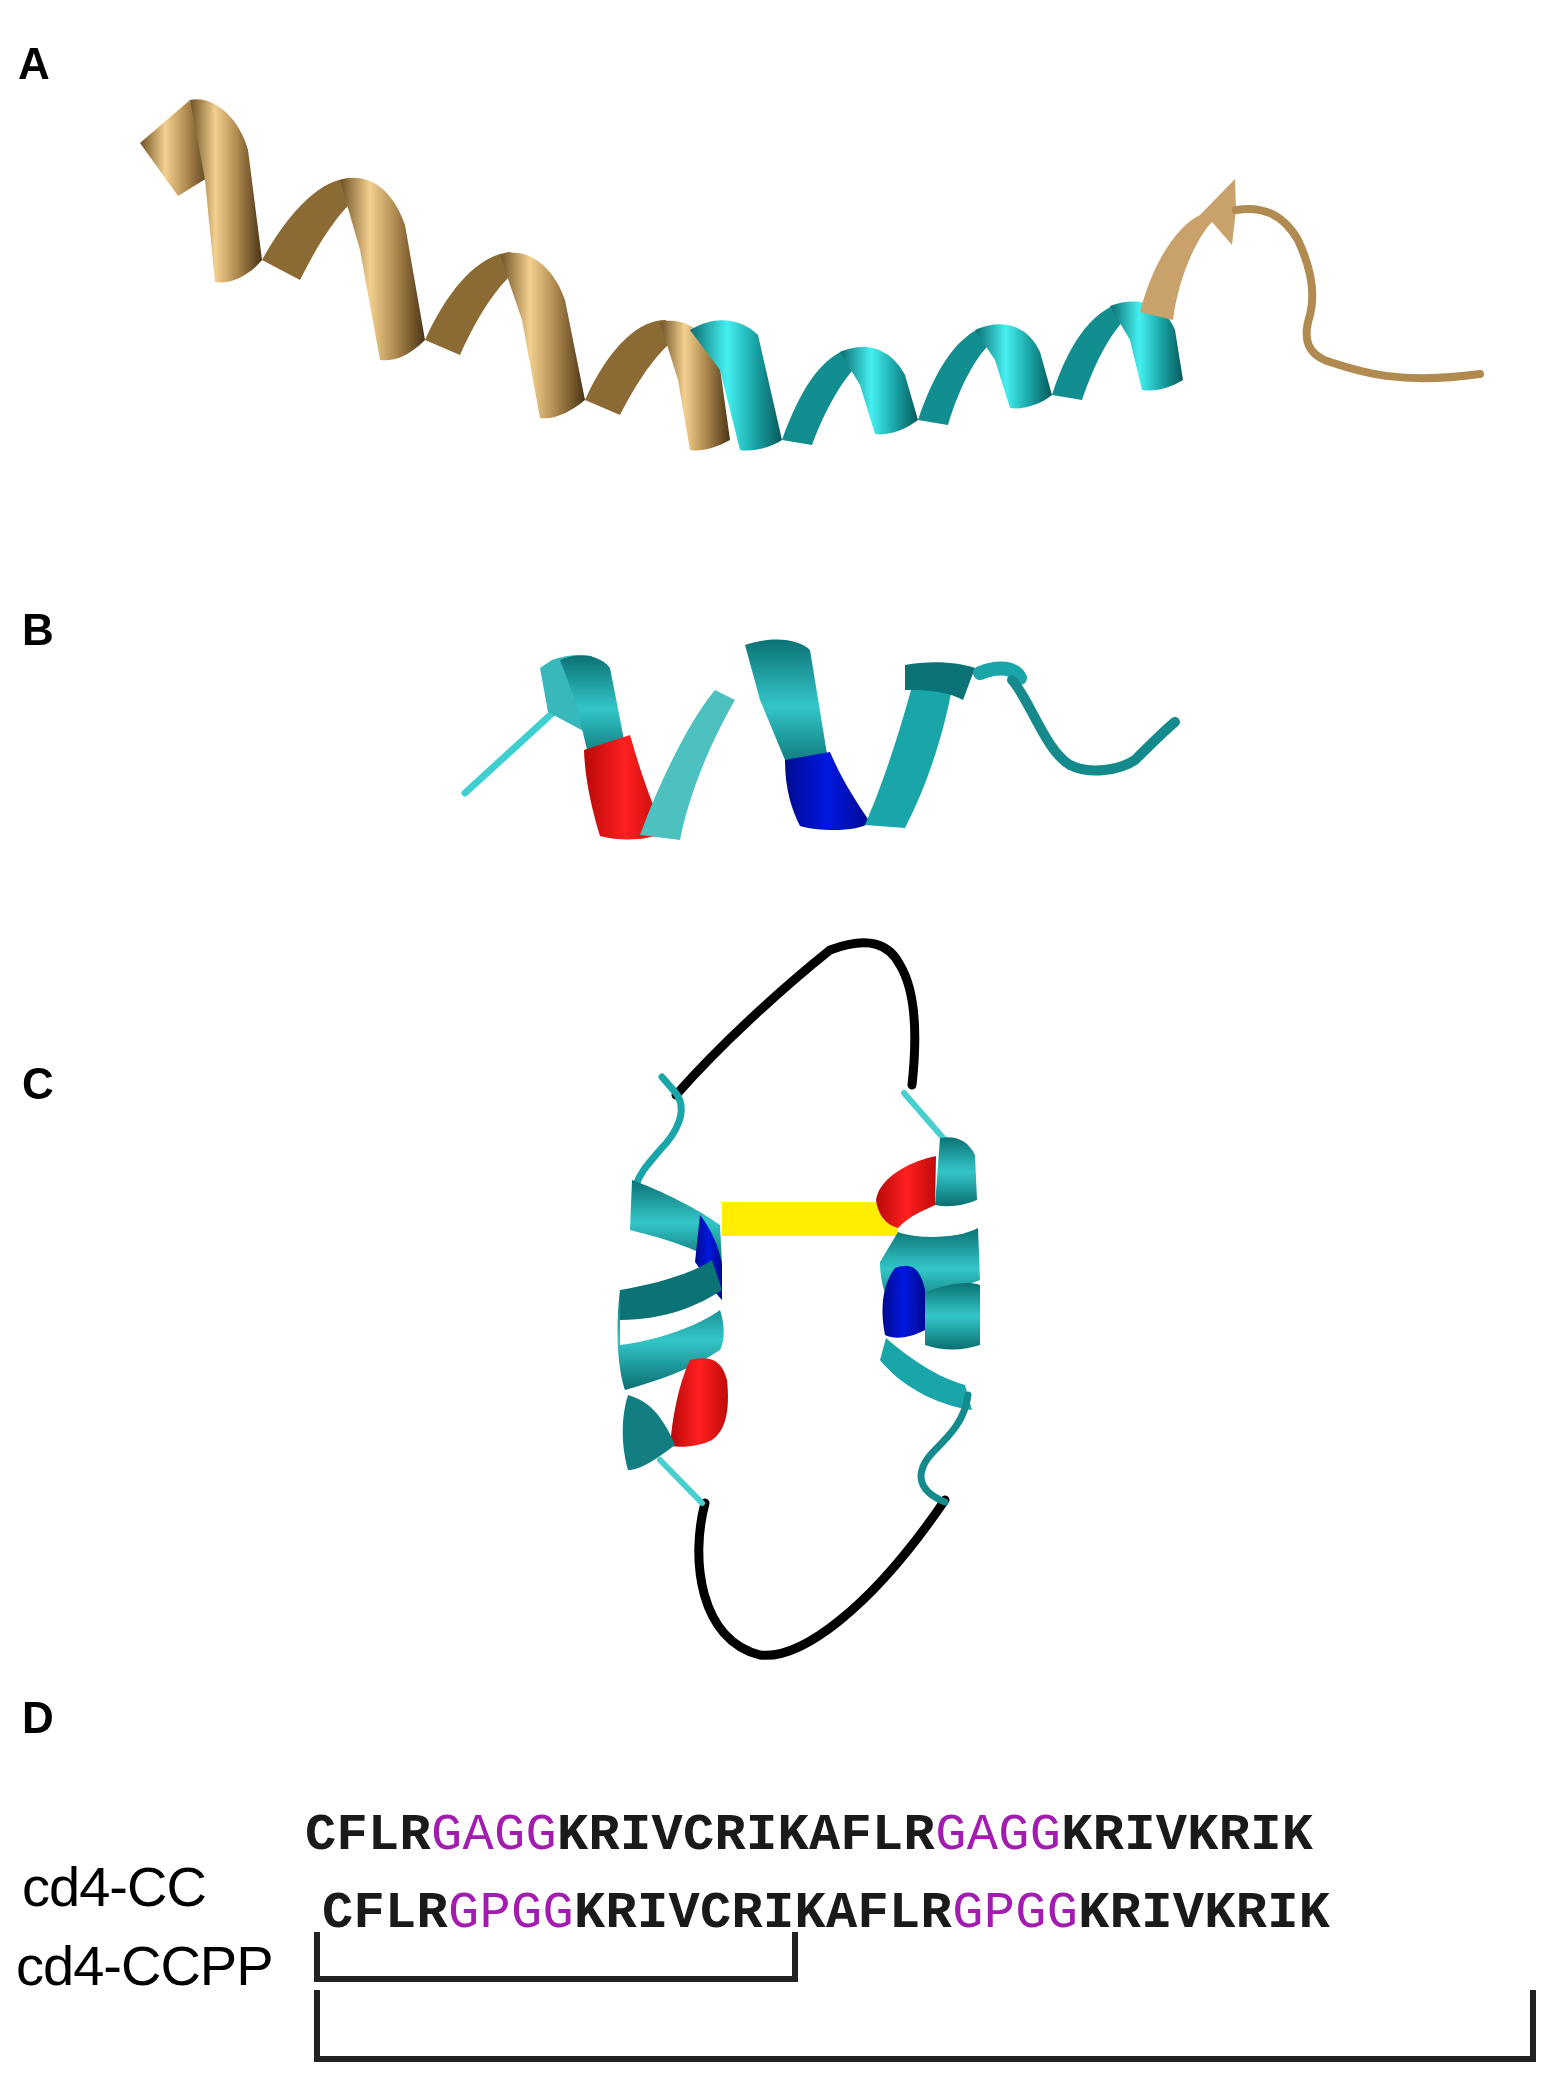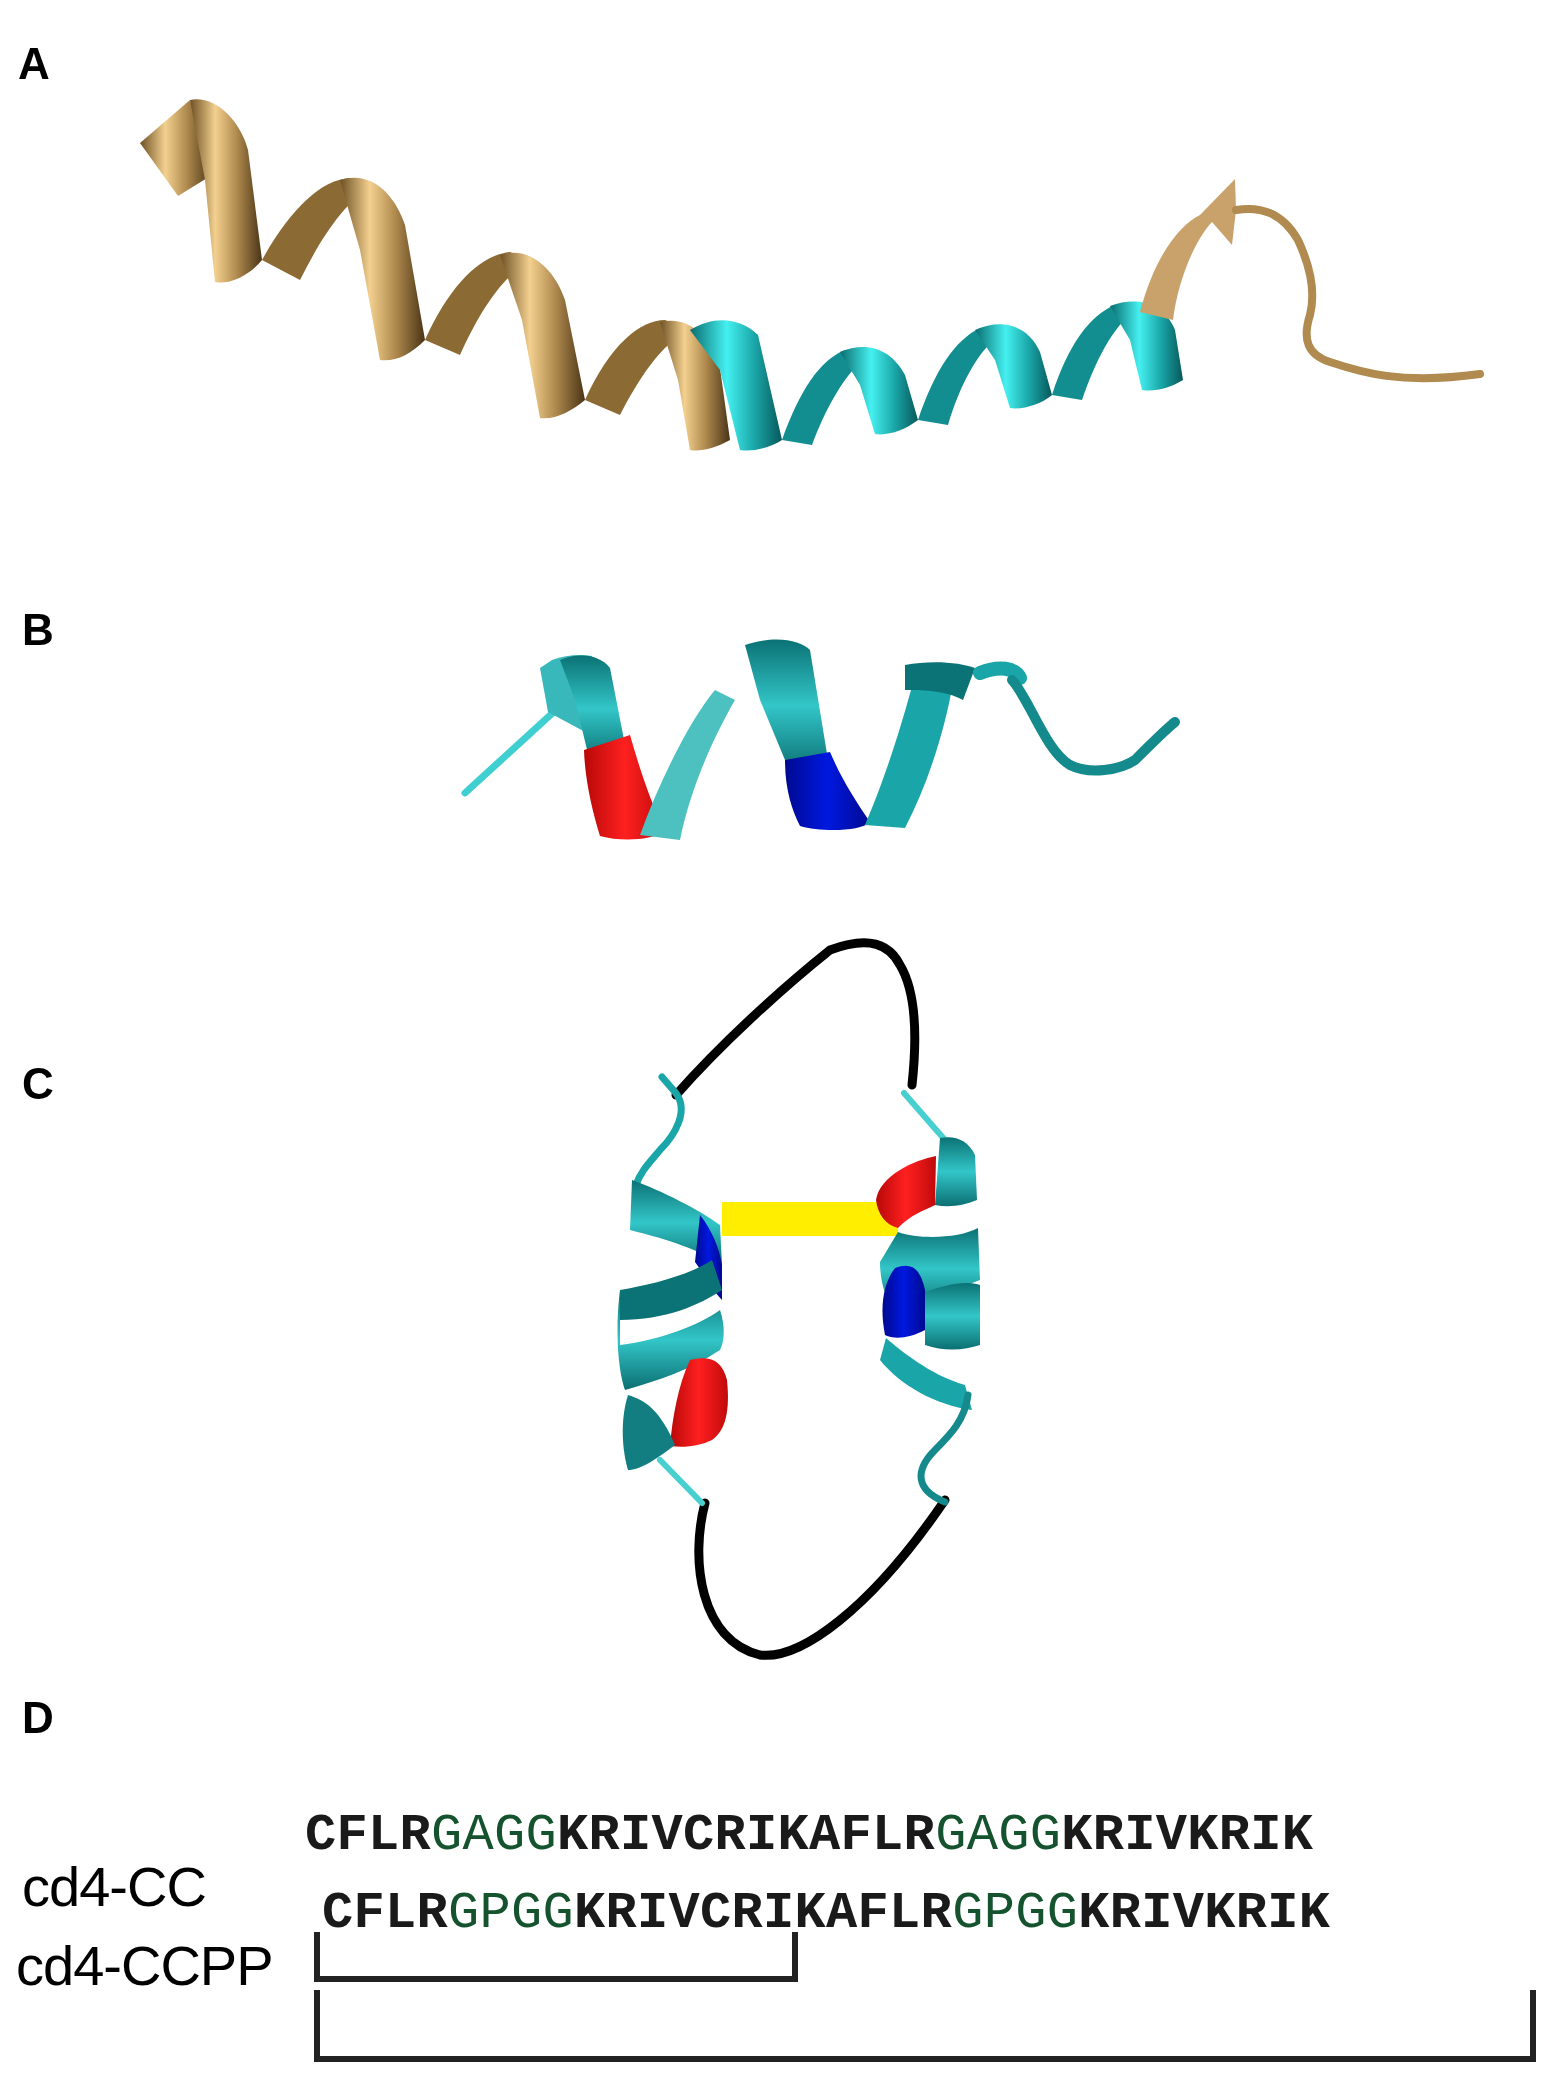--- a/index.html
+++ b/index.html
@@ -2,21 +2,21 @@
 <html><head>
 <meta charset="utf-8">
 <style>
   html, body { margin: 0; padding: 0; background: #ffffff; }
   body { width: 1556px; height: 2079px; position: relative; overflow: hidden; font-family: "Liberation Sans", sans-serif; }
   .panel-label { position: absolute; font-family: "Liberation Sans", sans-serif; font-weight: bold; font-size: 44px; color: #000; line-height: 1; }
   svg.art { position: absolute; left: 0; top: 0; }
   .seq-name { position: absolute; font-family: "Liberation Sans", sans-serif; font-size: 56px; color: #000000; line-height: 1; letter-spacing: -1px; margin-top: 44px; }
   .seq { position: absolute; font-family: "Liberation Mono", "DejaVu Sans Mono", monospace; font-size: 52px; line-height: 1; color: #1a1a1a; white-space: pre; letter-spacing: 0.3px; }
   .seq .b { font-weight: bold; }
-  .seq .n { font-weight: normal; color: #14532d; }
+  .seq .n { font-weight: normal; color: #a21caf; }
   .bracket { position: absolute; border: 6px solid #222; border-top: none; box-sizing: border-box; }
 </style>
 </head>
 <body>
 
 <div class="panel-label" style="left:18px; top:42px;">A</div>
 <div class="panel-label" style="left:22px; top:608px;">B</div>
 <div class="panel-label" style="left:22px; top:1062px;">C</div>
 <div class="panel-label" style="left:22px; top:1696px;">D</div>
 

